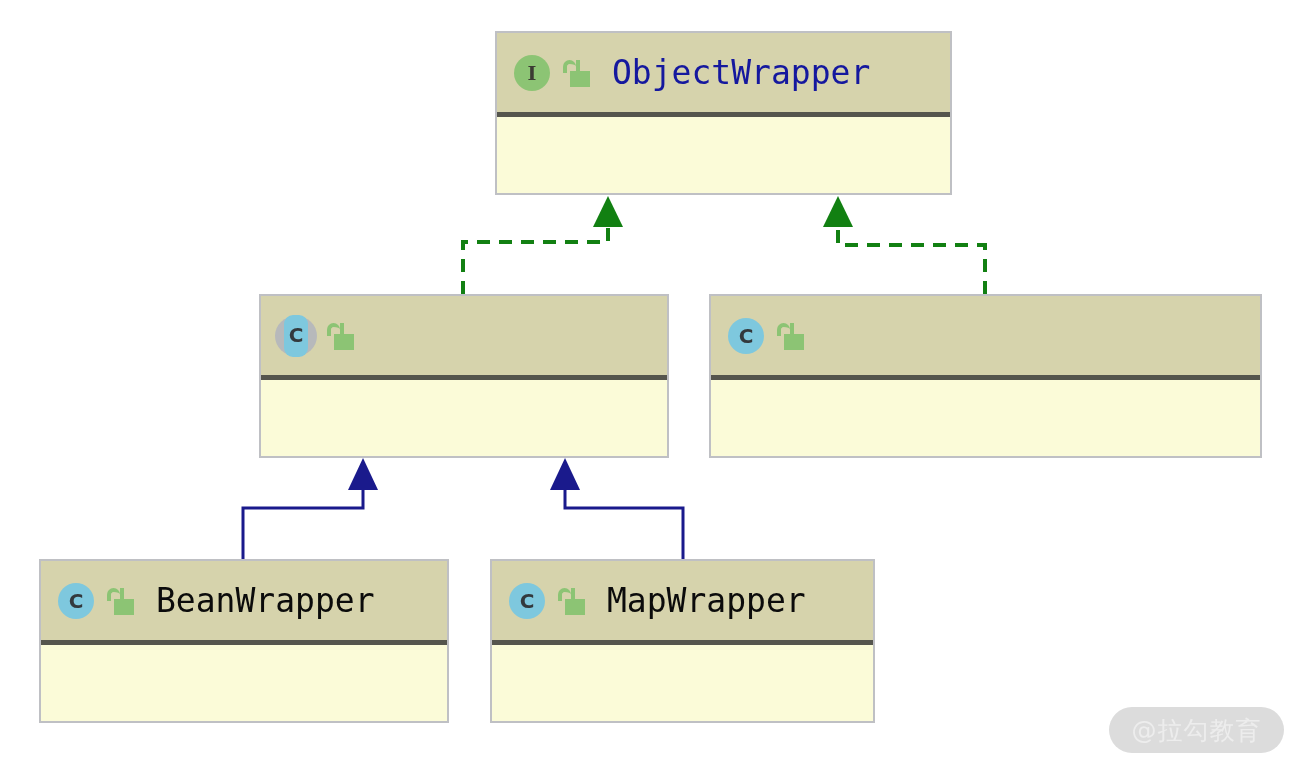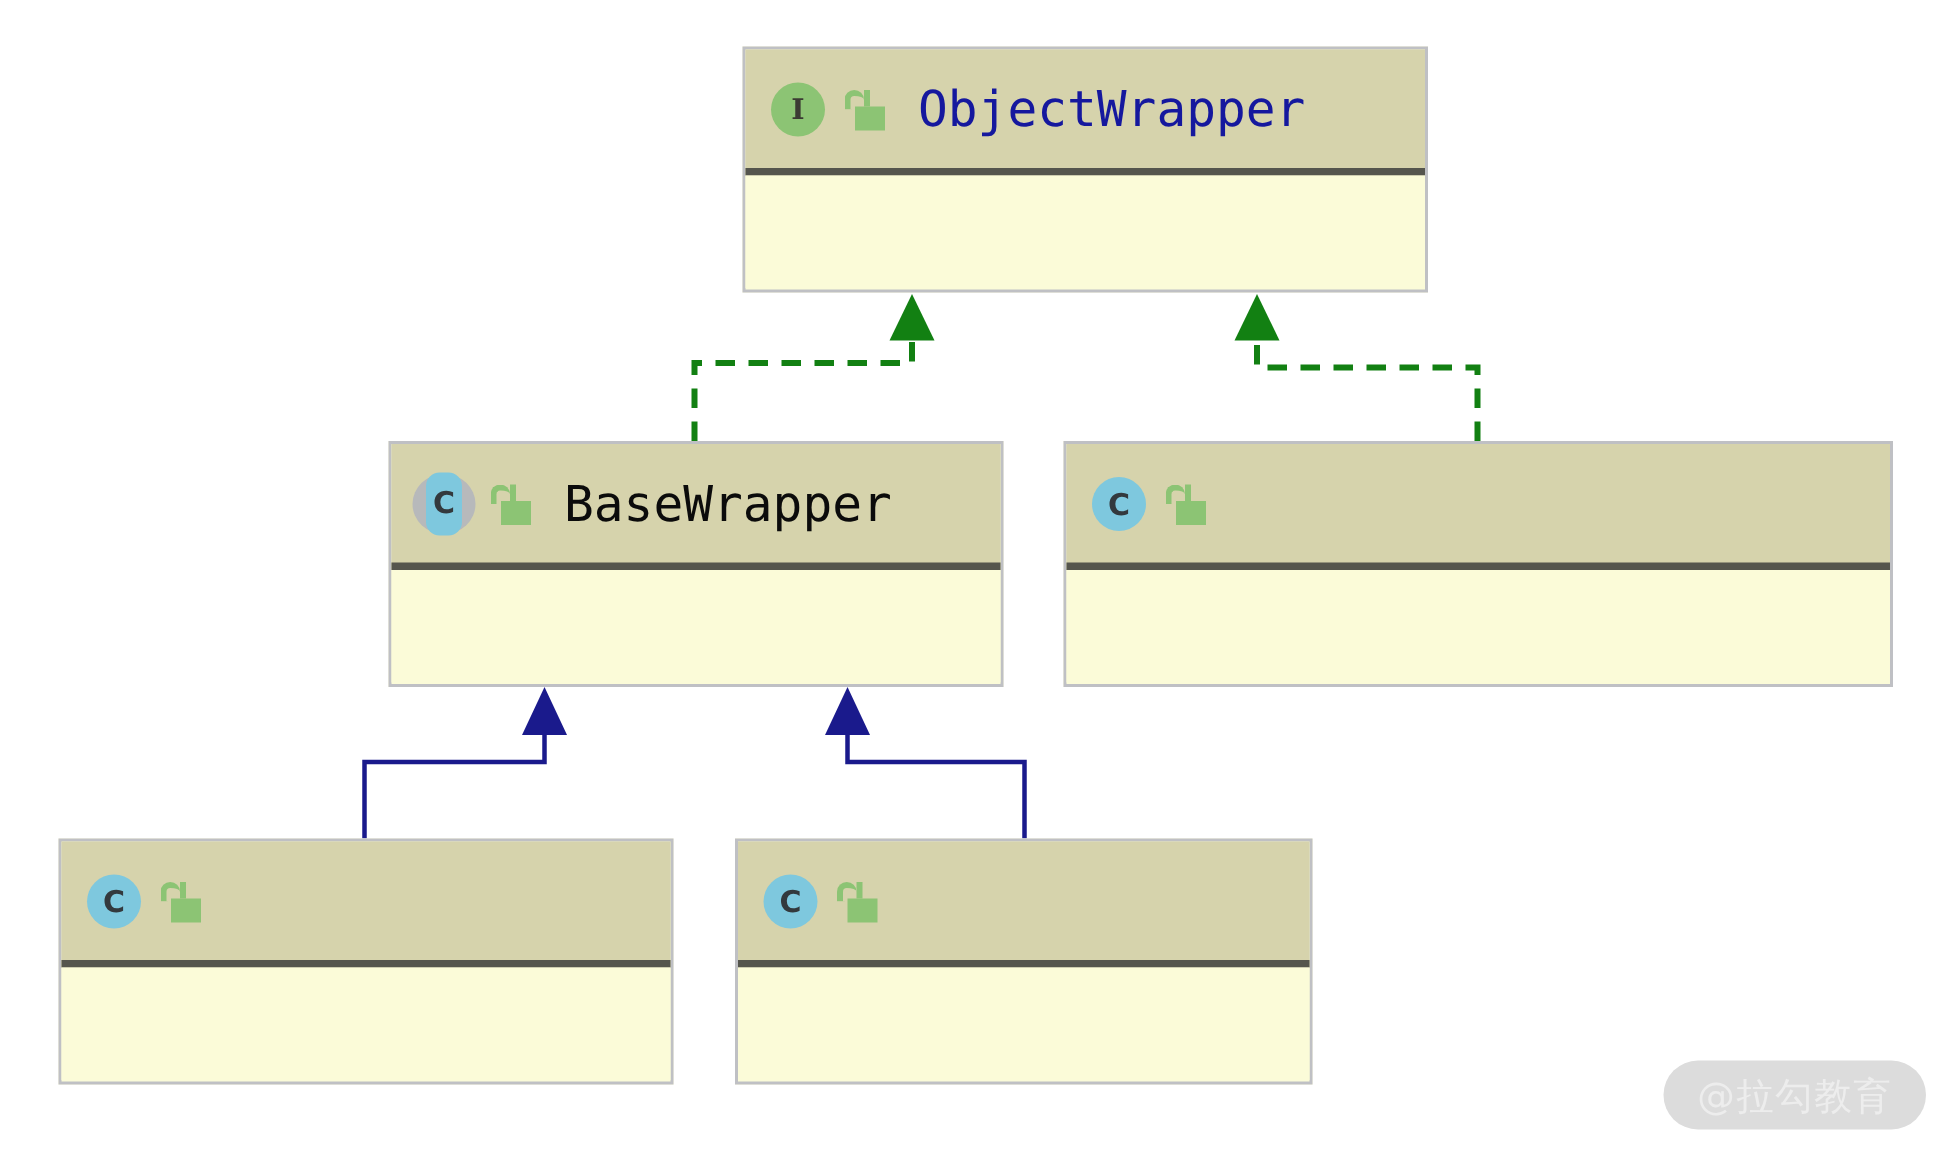--- a/index.html
+++ b/index.html
@@ -225,21 +225,20 @@
     <div class="uml-header">
       <div class="stereo abs">
         <div class="ring"></div>
         <div class="cap"></div>
         <div class="disc">C</div>
       </div>
       <div class="lock">
         <div class="shackle"></div>
         <div class="bodyblock"></div>
       </div>
-      <div class="uml-title">BaseWrapper</div>
     </div>
     <div class="uml-body" style="height:75px;"></div>
   </div>
 
   <div class="uml-box" style="left:709px; top:294px; width:553px; height:164px;">
     <div class="uml-header">
       <div class="stereo cls">
         <div class="disc">C</div>
       </div>
       <div class="lock">
@@ -252,33 +251,35 @@
 
   <div class="uml-box" style="left:39px; top:559px; width:410px; height:164px;">
     <div class="uml-header">
       <div class="stereo cls">
         <div class="disc">C</div>
       </div>
       <div class="lock">
         <div class="shackle"></div>
         <div class="bodyblock"></div>
       </div>
+      <div class="uml-title">BeanWrapper</div>
     </div>
     <div class="uml-body" style="height:75px;"></div>
   </div>
 
   <div class="uml-box" style="left:490px; top:559px; width:385px; height:164px;">
     <div class="uml-header">
       <div class="stereo cls">
         <div class="disc">C</div>
       </div>
       <div class="lock">
         <div class="shackle"></div>
         <div class="bodyblock"></div>
       </div>
+      <div class="uml-title">MapWrapper</div>
     </div>
     <div class="uml-body" style="height:75px;"></div>
   </div>
 
   <div id="watermark">
     <span>@拉勾教育</span>
   </div>
 
 </div>
 

